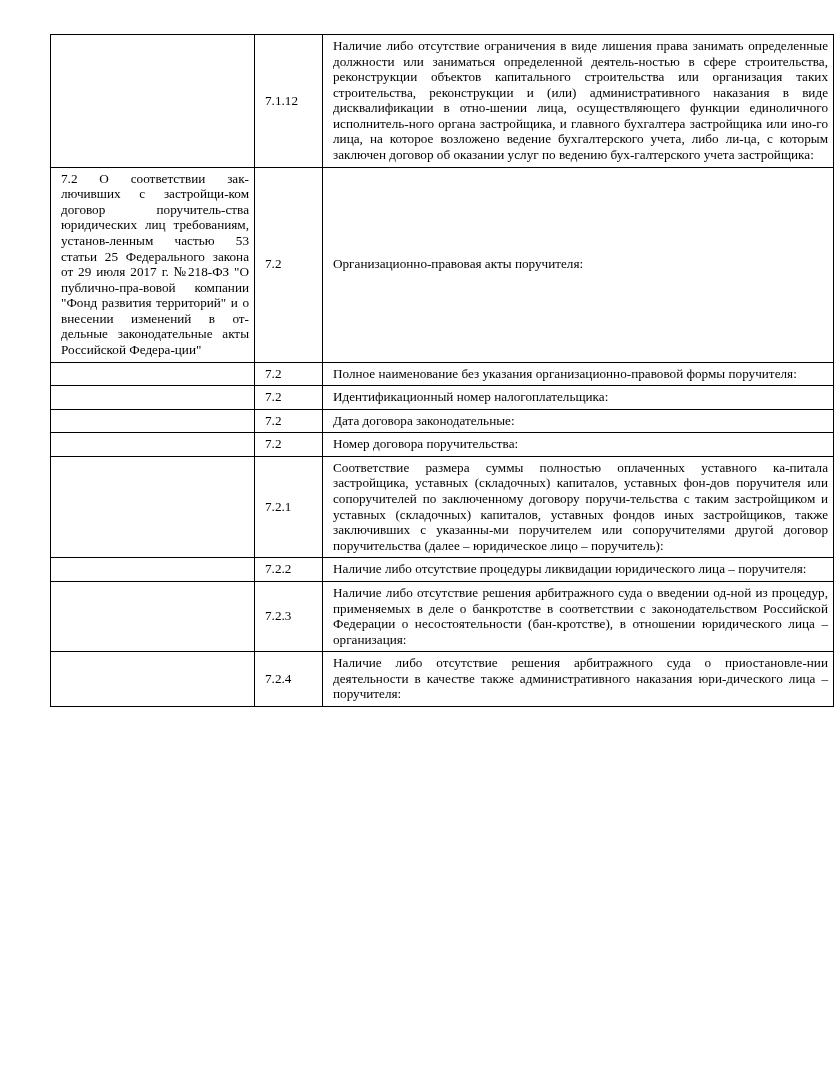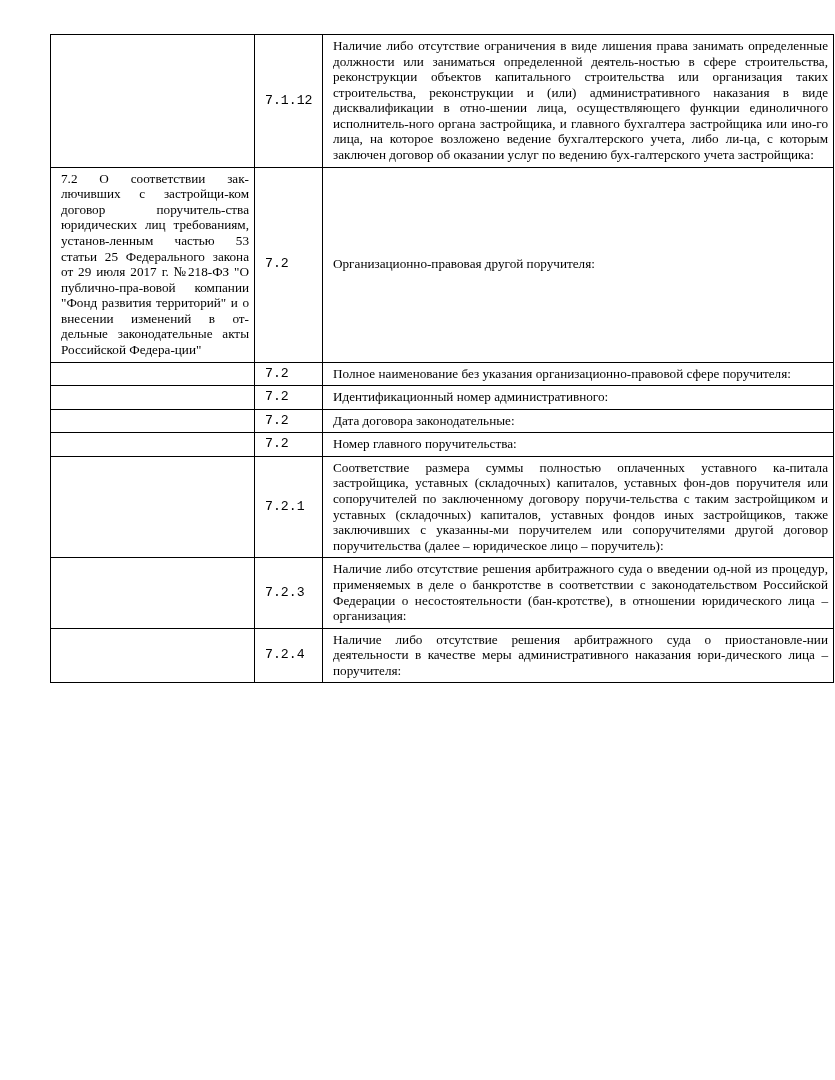--- a/index.html
+++ b/index.html
@@ -38,21 +38,20 @@
   td.col-left {
     width: 188px;
     vertical-align: top;
     padding-top: 5px;
   }
   td.col-num {
     width: 52px;
     text-align: left;
     vertical-align: middle;
     padding-left: 6px;
-    font-family: Liberation Mono, monospace;
   }
   td.col-text {
     width: 495px;
   }
   td.col-num-mid {
     vertical-align: middle;
   }
   .blank-cell {
     height: auto;
   }
@@ -64,52 +63,57 @@
   <table class="doc-table">
     <tbody>
       <tr>
         <td class="col-left blank-cell"></td>
         <td class="col-num">7.1.12</td>
         <td class="col-text">Наличие либо отсутствие ограничения в виде лишения права занимать определенные должности или заниматься определенной деятель-ностью в сфере строительства, реконструкции объектов капитального строительства или организация таких строительства, реконструкции и (или) административного наказания в виде дисквалификации в отно-шении лица, осуществляющего функции единоличного исполнитель-ного органа застройщика, и главного бухгалтера застройщика или ино-го лица, на которое возложено ведение бухгалтерского учета, либо ли-ца, с которым заключен договор об оказании услуг по ведению бух-галтерского учета застройщика:</td>
       </tr>
       <tr>
         <td class="col-left">7.2 О соответствии зак-лючивших с застройщи-ком договор поручитель-ства юридических лиц требованиям, установ-ленным частью 53 статьи 25 Федерального закона от 29 июля 2017 г. №218-ФЗ "О публично-пра-вовой компании "Фонд развития территорий" и о внесении изменений в от-дельные законодательные акты Российской Федера-ции"</td>
         <td class="col-num">7.2</td>
-        <td class="col-text">Организационно-правовая другой поручителя:</td>
+        <td class="col-text">Организационно-правовая акты поручителя:</td>
       </tr>
       <tr>
         <td class="col-left blank-cell"></td>
         <td class="col-num">7.2</td>
-        <td class="col-text">Полное наименование без указания организационно-правовой сфере поручителя:</td>
+        <td class="col-text">Полное наименование без указания организационно-правовой формы поручителя:</td>
       </tr>
       <tr>
         <td class="col-left blank-cell"></td>
         <td class="col-num">7.2</td>
-        <td class="col-text">Идентификационный номер административного:</td>
+        <td class="col-text">Идентификационный номер налогоплательщика:</td>
       </tr>
       <tr>
         <td class="col-left blank-cell"></td>
         <td class="col-num">7.2</td>
         <td class="col-text">Дата договора законодательные:</td>
       </tr>
       <tr>
         <td class="col-left blank-cell"></td>
         <td class="col-num">7.2</td>
-        <td class="col-text">Номер главного поручительства:</td>
+        <td class="col-text">Номер договора поручительства:</td>
       </tr>
       <tr>
         <td class="col-left blank-cell"></td>
         <td class="col-num col-num-mid">7.2.1</td>
         <td class="col-text">Соответствие размера суммы полностью оплаченных уставного ка-питала застройщика, уставных (складочных) капиталов, уставных фон-дов поручителя или сопоручителей по заключенному договору поручи-тельства с таким застройщиком и уставных (складочных) капиталов, уставных фондов иных застройщиков, также заключивших с указанны-ми поручителем или сопоручителями другой договор поручительства (далее – юридическое лицо – поручитель):</td>
+      </tr>
+      <tr>
+        <td class="col-left blank-cell"></td>
+        <td class="col-num col-num-mid">7.2.2</td>
+        <td class="col-text">Наличие либо отсутствие процедуры ликвидации юридического лица – поручителя:</td>
       </tr>
       <tr>
         <td class="col-left blank-cell"></td>
         <td class="col-num col-num-mid">7.2.3</td>
         <td class="col-text">Наличие либо отсутствие решения арбитражного суда о введении од-ной из процедур, применяемых в деле о банкротстве в соответствии с законодательством Российской Федерации о несостоятельности (бан-кротстве), в отношении юридического лица – организация:</td>
       </tr>
       <tr>
         <td class="col-left blank-cell"></td>
         <td class="col-num col-num-mid">7.2.4</td>
-        <td class="col-text">Наличие либо отсутствие решения арбитражного суда о приостановле-нии деятельности в качестве меры административного наказания юри-дического лица – поручителя:</td>
+        <td class="col-text">Наличие либо отсутствие решения арбитражного суда о приостановле-нии деятельности в качестве также административного наказания юри-дического лица – поручителя:</td>
       </tr>
     </tbody>
   </table>
 </div>
 
 </body></html>

